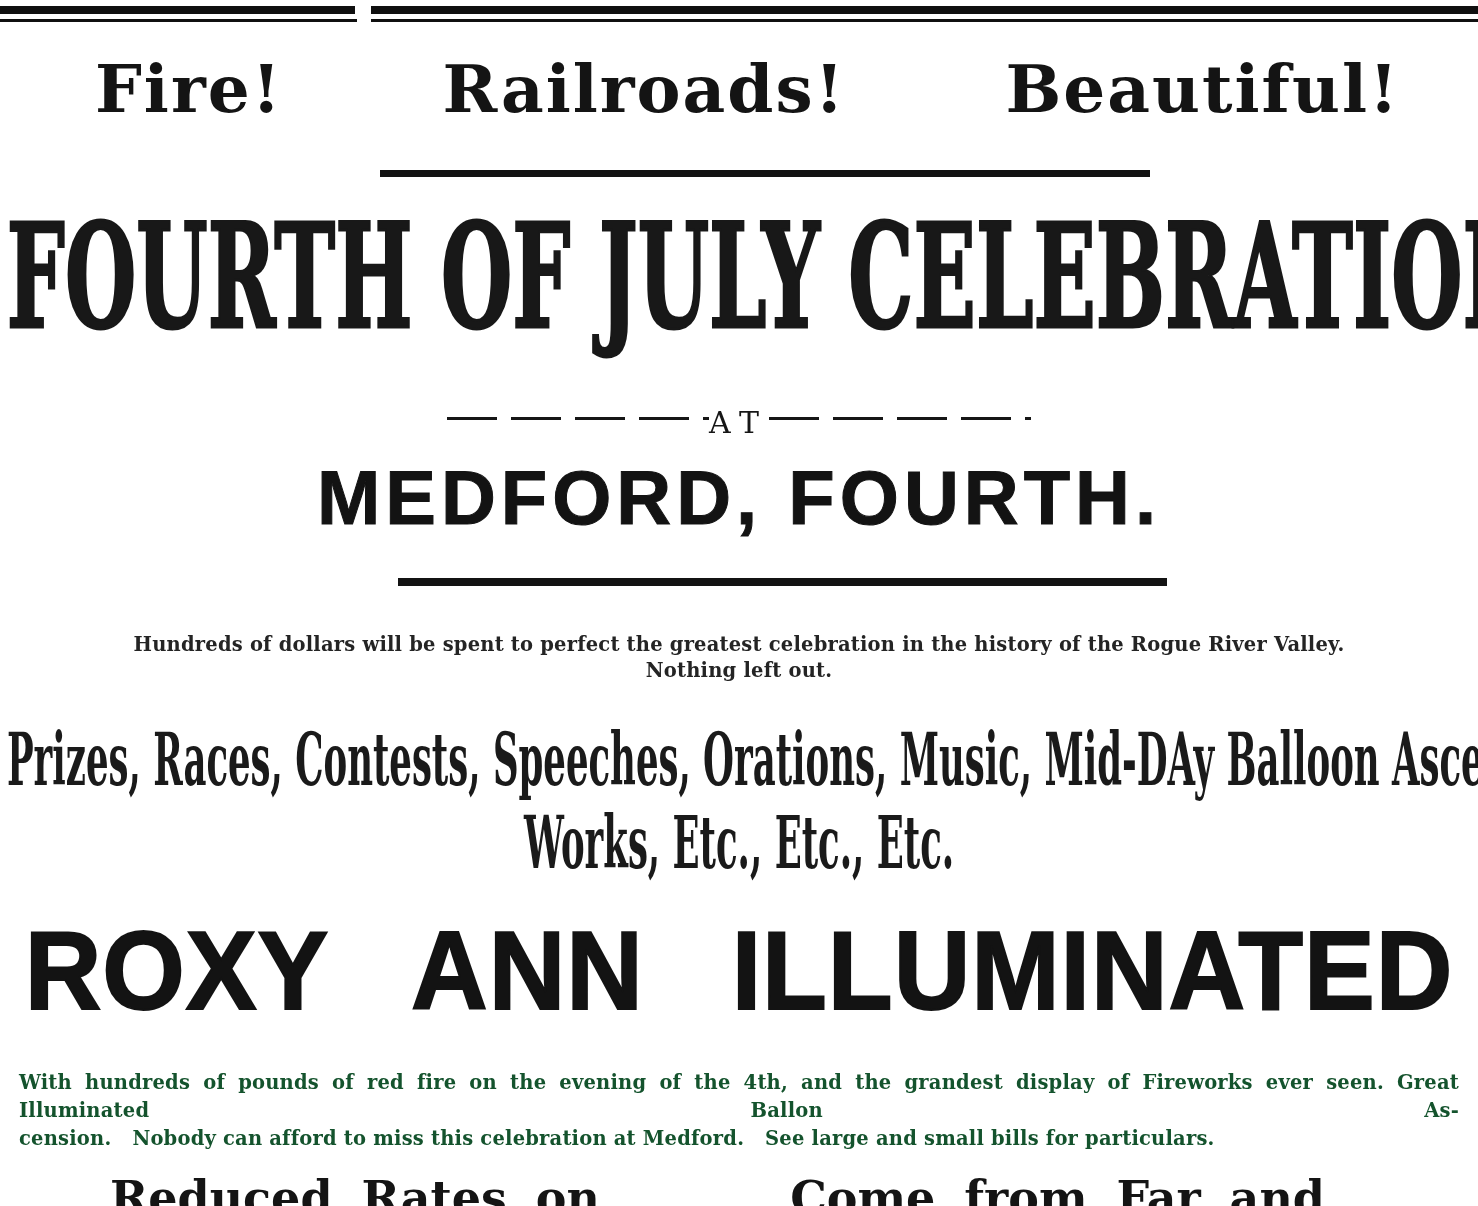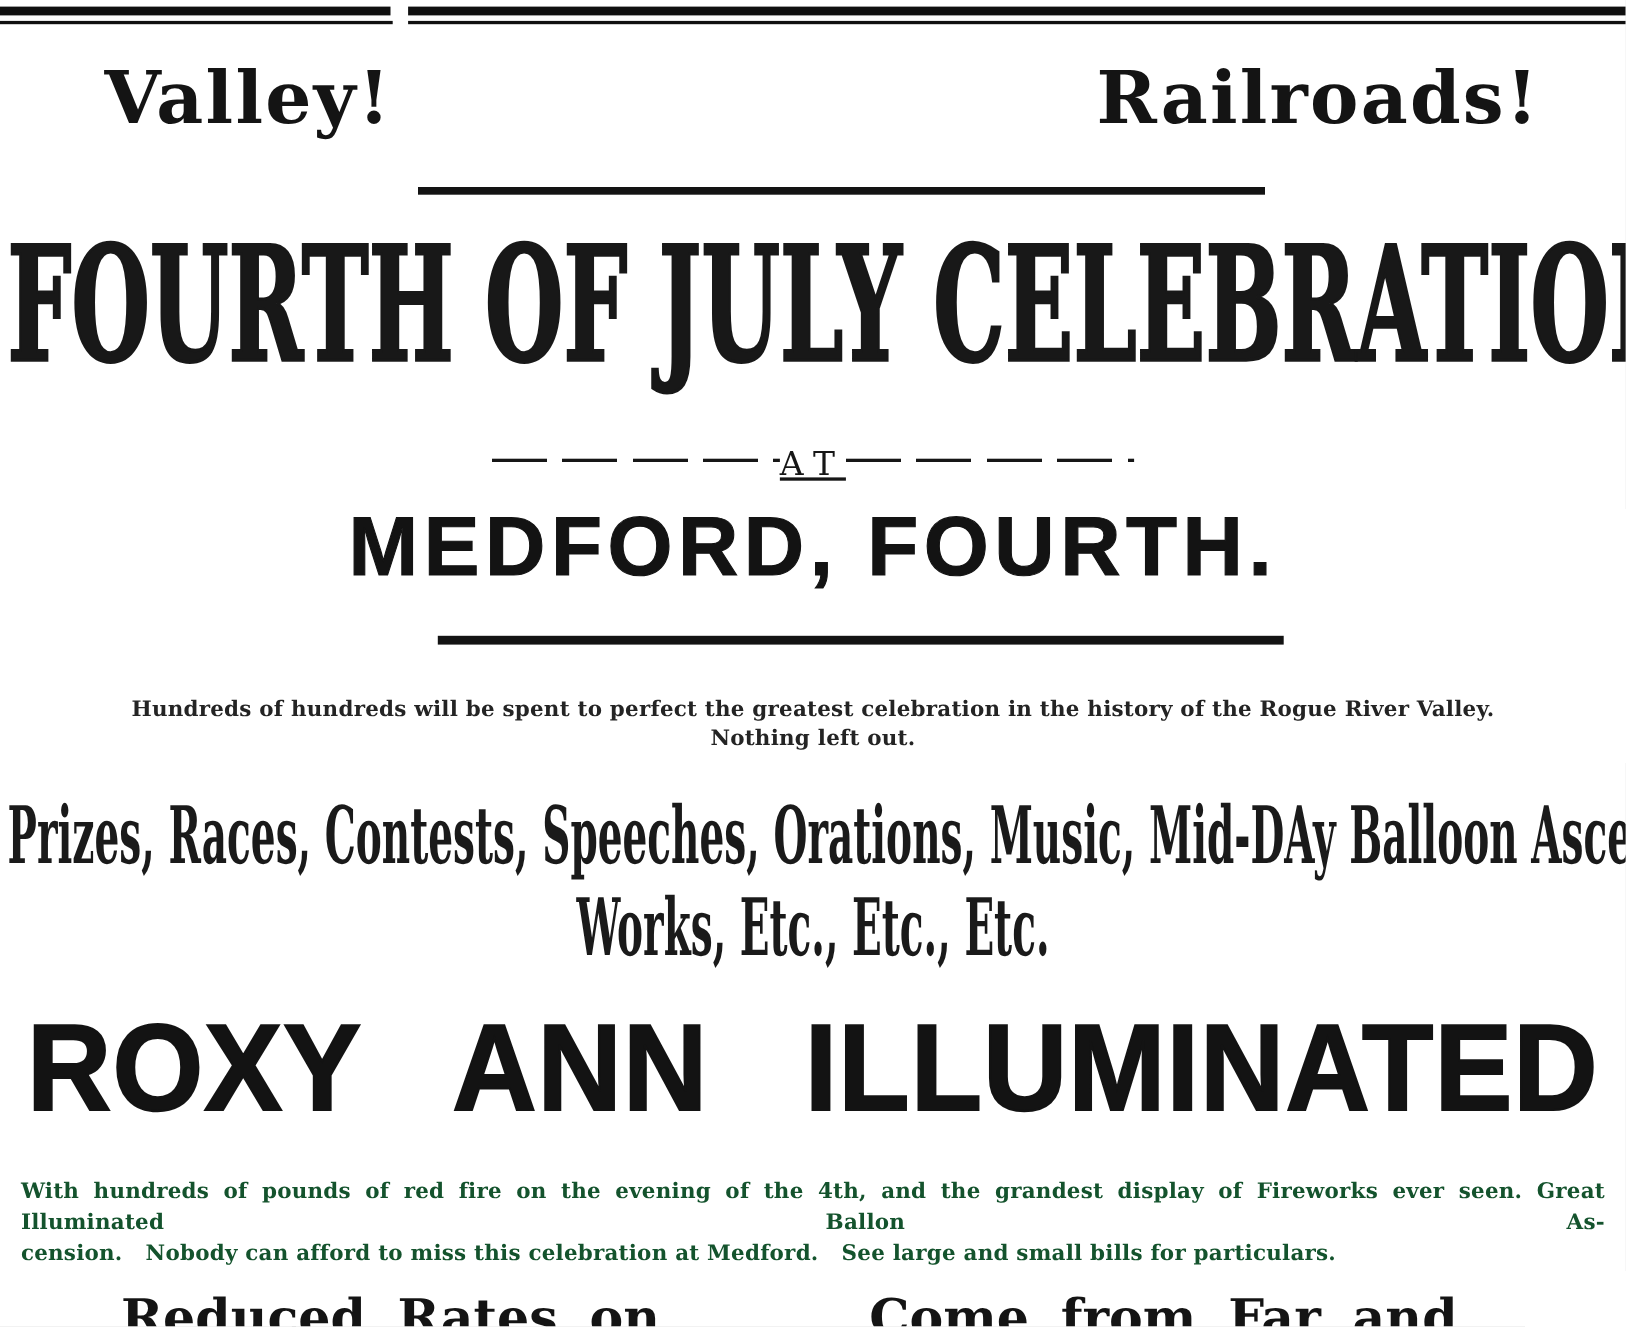--- a/index.html
+++ b/index.html
@@ -28,21 +28,21 @@
   .scale-wrap{width:1478px;overflow:visible;}
   .headline-wrap{height:175px;margin-top:14px;}
   .headline{
     width:2600px;transform:scaleX(0.5685);transform-origin:left top;
     margin:0;padding:0 12px;box-sizing:border-box;
     font:700 144px/1.2 "DejaVu Serif",serif;color:#181818;
     -webkit-text-stroke:3px #181818;
     text-align:justify;text-align-last:justify;white-space:nowrap;
   }
   
-  .at-row{display:flex;align-items:center;justify-content:center;margin-top:36px;height:34px;text-decoration:underline;}
+  .at-row{display:flex;align-items:center;justify-content:center;margin-top:36px;height:34px;}
   .at-dash{width:262px;height:3px;background:repeating-linear-gradient(90deg,#161616 0 50px,transparent 50px 64px);}
   .at-label{font:400 30px/1 "DejaVu Serif",serif;letter-spacing:10px;color:#161616;transform:translateY(4px);}
   
   .location{
     margin-top:16px;text-align:center;
     font:700 76px/1.2 "Liberation Sans",sans-serif;letter-spacing:5px;
     color:#131313;-webkit-text-stroke:1px #131313;
   }
   
   .intro{
@@ -90,41 +90,42 @@
       <span class="seg s1"></span>
       <span class="seg s2"></span>
     </div>
     <div class="rule thin">
       <span class="seg s1b"></span>
       <span class="seg s2"></span>
     </div>
   </div>
 
   <div class="tagline">
-    <span>Valley!</span>
+    <span>Fire!</span>
     <span>Railroads!</span>
+    <span>Beautiful!</span>
   </div>
 
   <div class="rule-mid1"></div>
 
   <div class="scale-wrap headline-wrap">
     <h1 class="headline">FOURTH OF JULY CELEBRATION</h1>
   </div>
 
   <div class="at-row">
     <span class="at-dash"></span>
     <span class="at-label">AT</span>
     <span class="at-dash"></span>
   </div>
 
   <div class="location">MEDFORD, FOURTH.</div>
 
   <div class="rule-mid2"></div>
 
-  <p class="intro">Hundreds of hundreds will be spent to perfect the greatest celebration in the history of the Rogue River Valley.   Nothing left out.</p>
+  <p class="intro">Hundreds of dollars will be spent to perfect the greatest celebration in the history of the Rogue River Valley.   Nothing left out.</p>
 
   <div class="scale-wrap features-wrap">
     <div class="features-inner">
       <div class="features-line1">Prizes, Races, Contests, Speeches, Orations, Music, Mid-DAy Balloon Ascension, Fire</div>
       <div class="features-line2">Works, Etc., Etc., Etc.</div>
     </div>
   </div>
 
   <div class="scale-wrap banner-wrap">
     <div class="banner">ROXY ANN ILLUMINATED</div>

